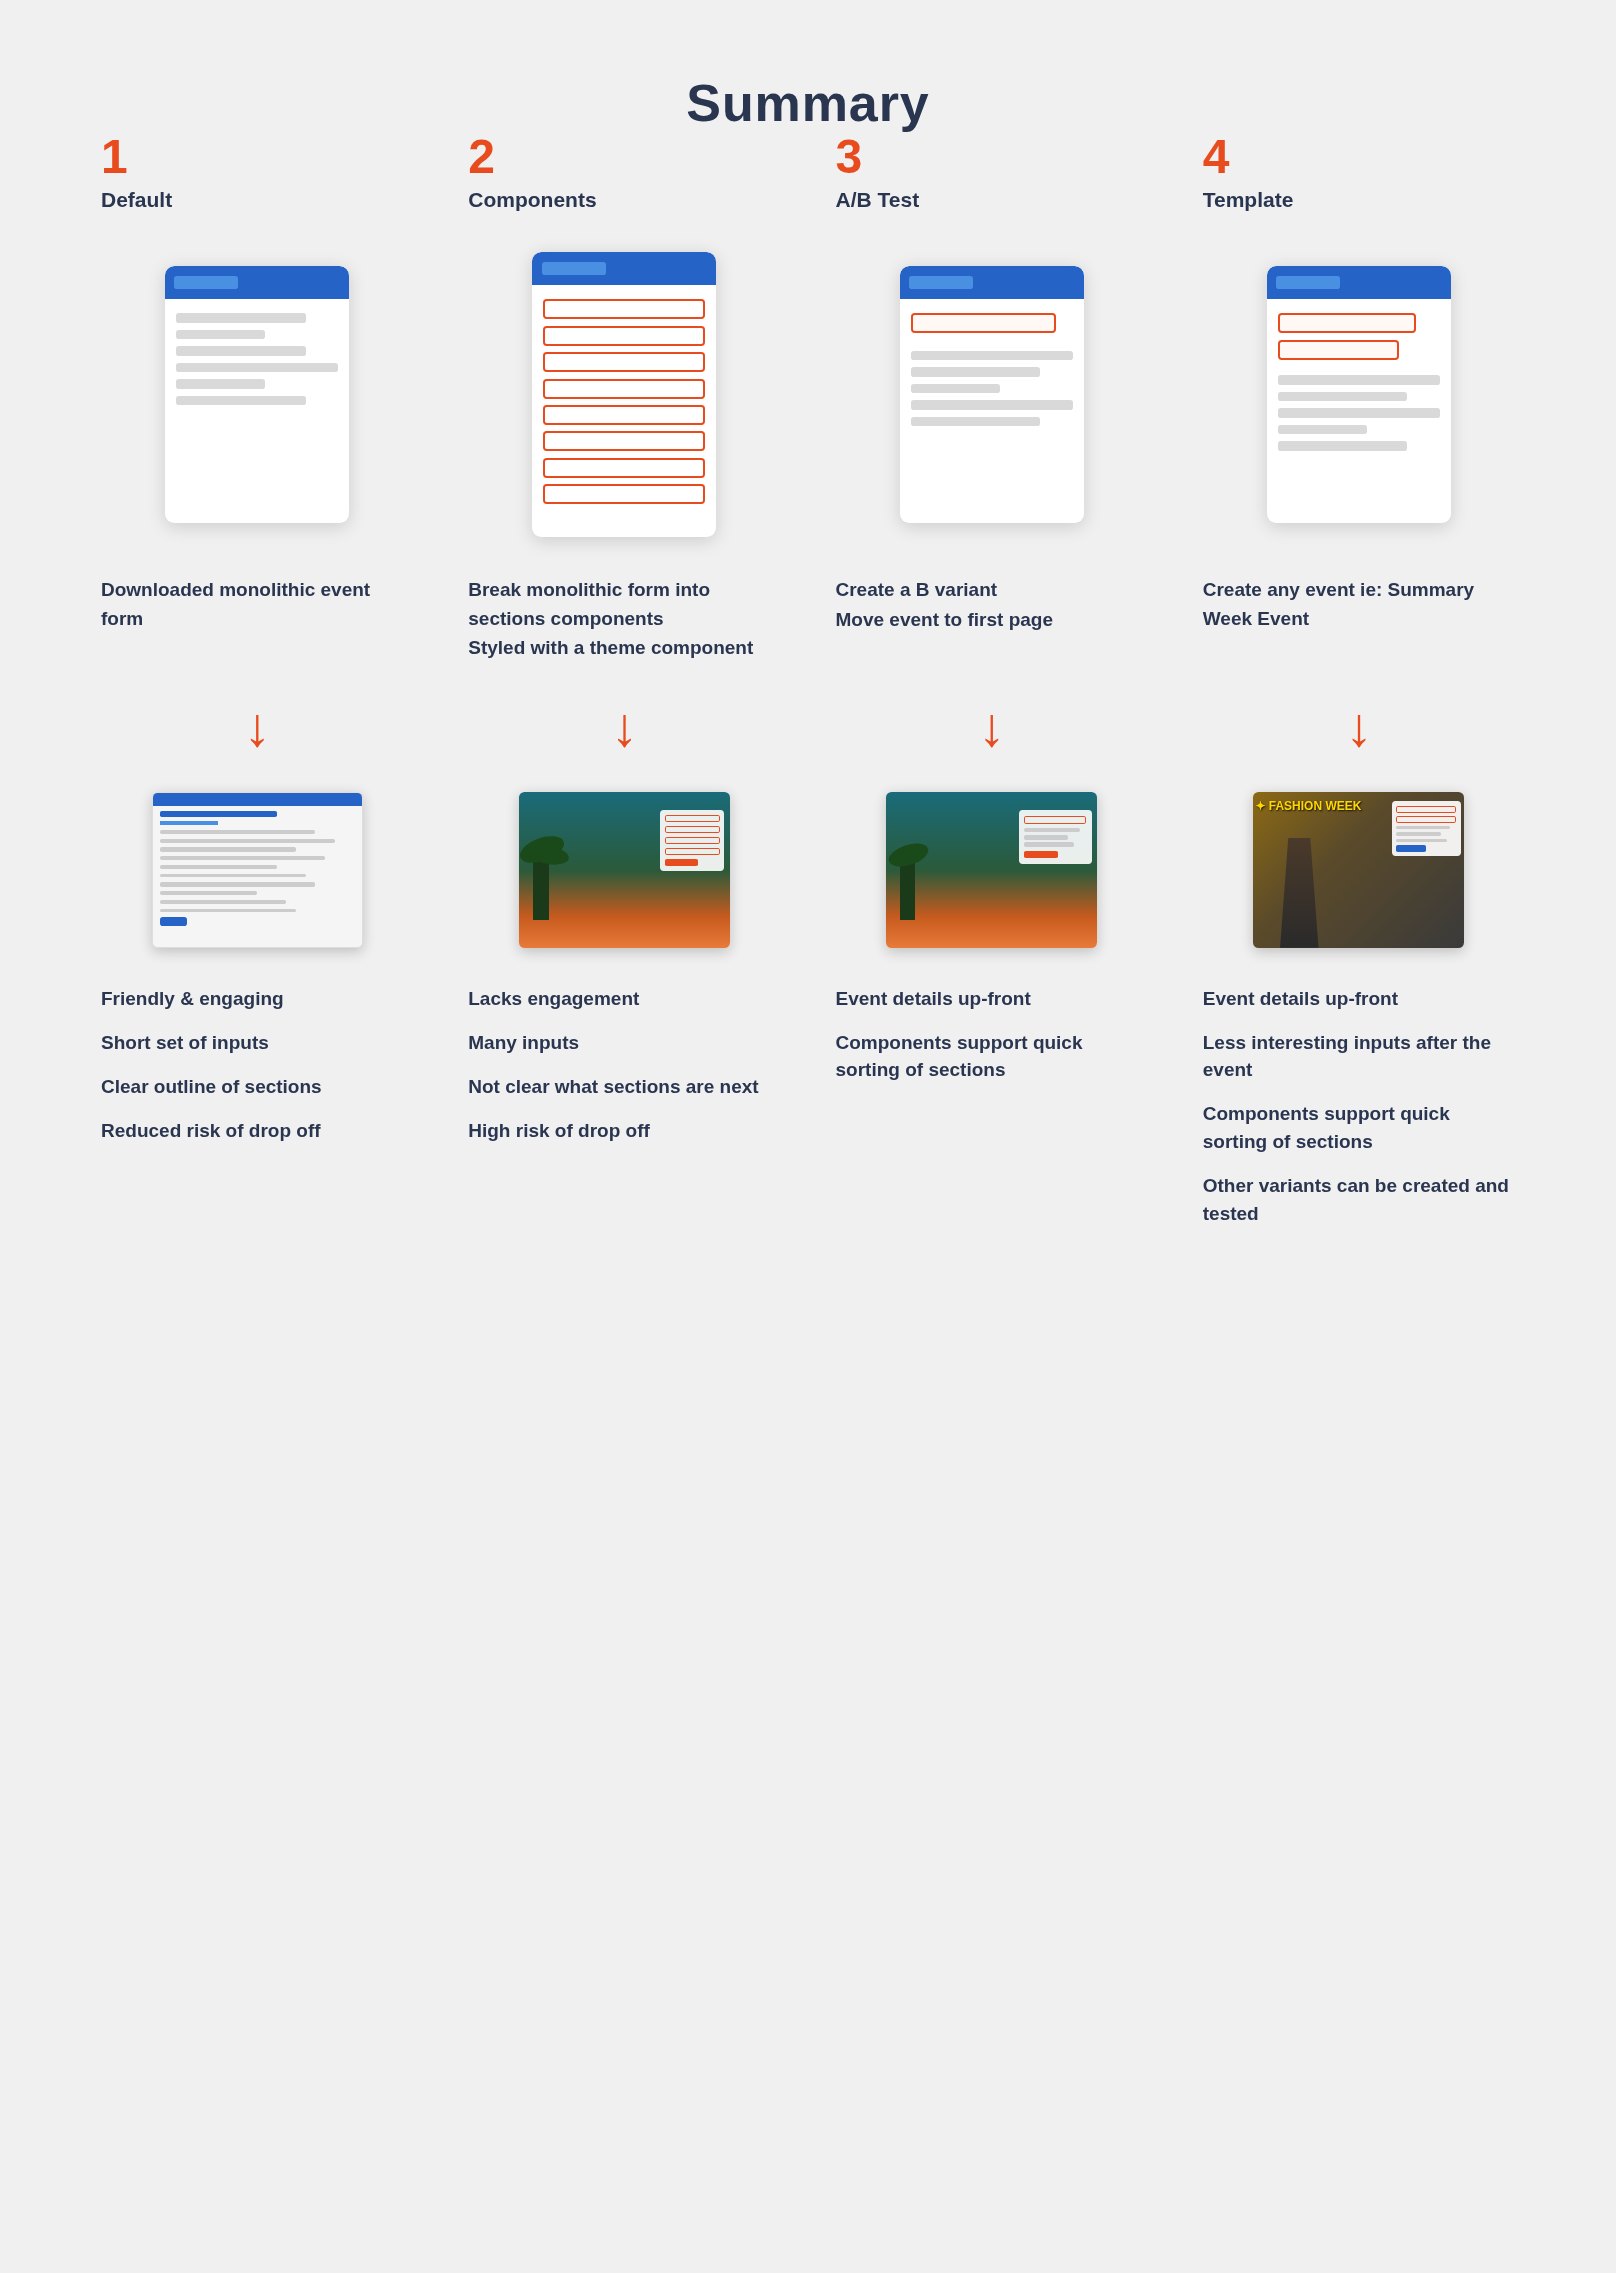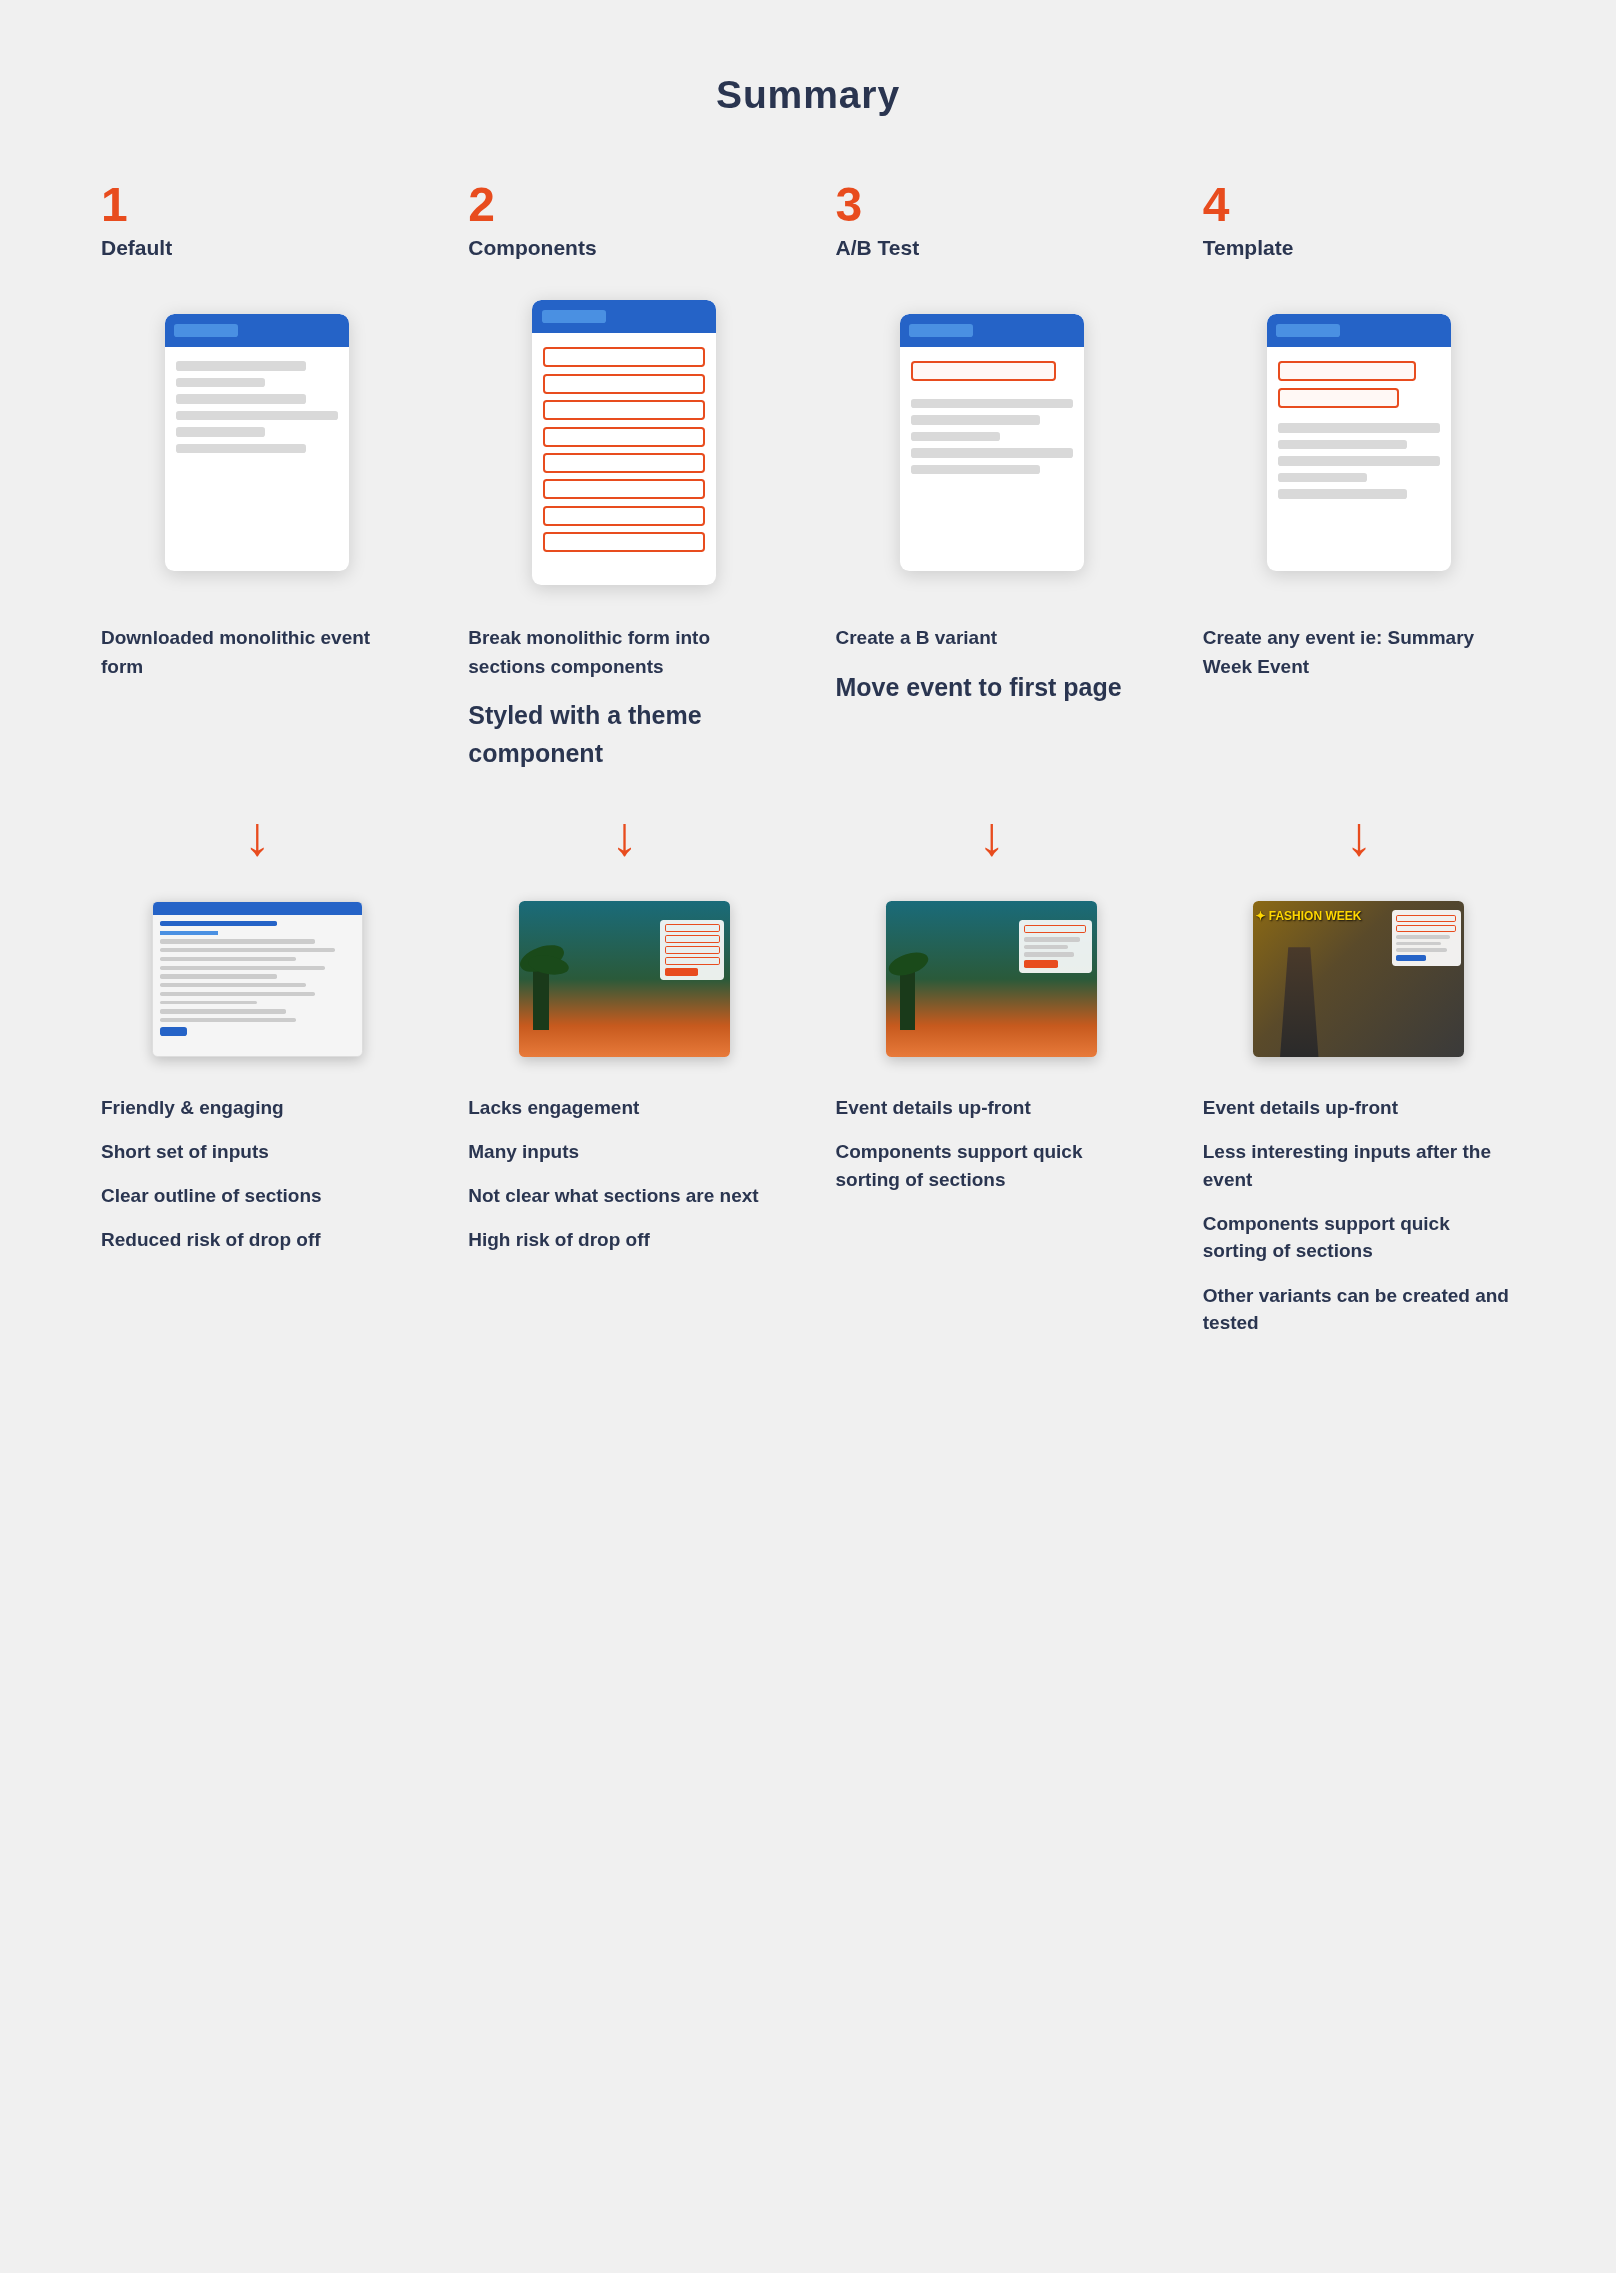--- a/index.html
+++ b/index.html
@@ -8,24 +8,23 @@
       font-family: -apple-system, BlinkMacSystemFont, 'Segoe UI', Helvetica, Arial, sans-serif;
       width: 1616px;
       min-height: 2274px;
       display: flex;
       flex-direction: column;
       align-items: center;
       padding: 73px 55px;
     }
 
     .page-title {
-      font-size: 39px;
+      font-size: 52px;
       font-weight: 800;
       color: #2a3550;
-      margin-bottom: 64px;
       letter-spacing: 0.9px;
       text-align: center;
     }
 
     .columns-row {
       display: flex;
       flex-direction: row;
       gap: 0;
       width: 100%;
       max-width: 1469px;
@@ -138,25 +137,25 @@
     
     .desc-text {
       font-size: 19px;
       font-weight: 700;
       color: #2a3550;
       line-height: 1.5;
       margin-bottom: 0;
     }
 
     .desc-sub {
-      font-size: 25px;
+      font-size: 19px;
       font-weight: 700;
       color: #2a3550;
       line-height: 1.5;
-      margin-top: 16px;
+      margin-top: 1px;
     }
 
     
     .arrow-row {
       display: flex;
       flex-direction: row;
       width: 100%;
       max-width: 1469px;
       justify-content: space-between;
       margin: 37px 0;

